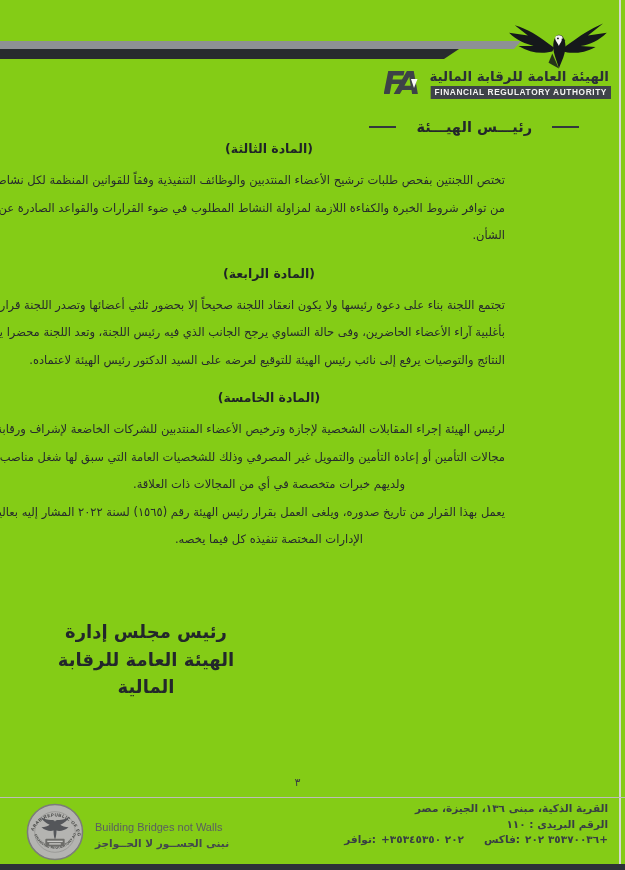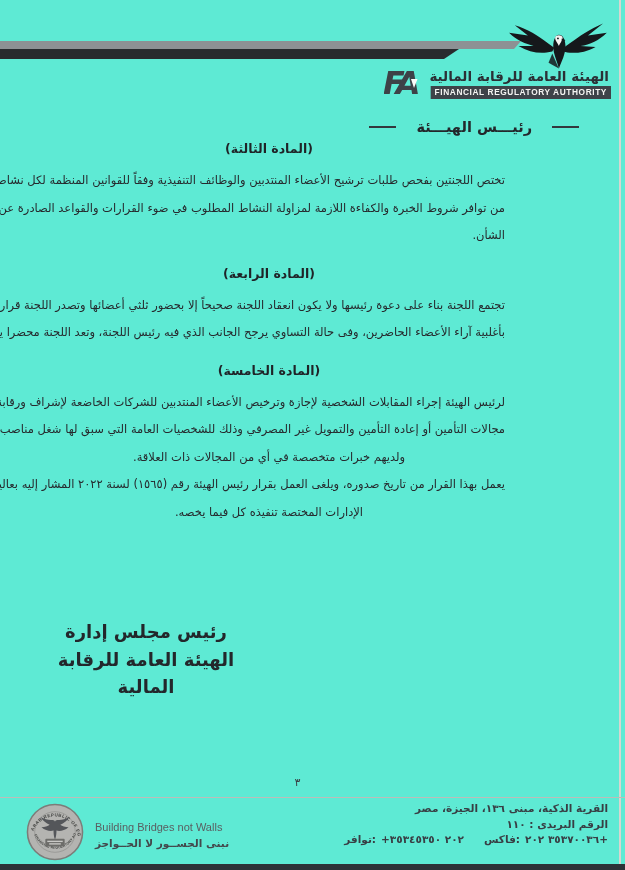--- a/index.html
+++ b/index.html
@@ -1,18 +1,18 @@
 <!DOCTYPE html>
 <html lang="ar"><head>
 <meta charset="utf-8">
 <style>
   html,body{margin:0;padding:0;background:#e8e8e6;}
   .page{
     position:relative;width:625px;height:870px;margin:0 auto;
-    background:#5eead4;overflow:hidden;
+    background:#84cc16;overflow:hidden;
     font-family:"DejaVu Sans",sans-serif;color:#24282c;
   }
   .edge-line{position:absolute;left:619px;top:0;width:2px;height:870px;background:#d6d6d0;}
   
   .bar-gray{position:absolute;left:0;top:41px;width:521px;height:8px;background:#8d9194;
     clip-path:polygon(0 0,100% 0,calc(100% - 7px) 100%,0 100%);}
   .bar-dark{position:absolute;left:0;top:49px;width:459px;height:10px;background:#282b2e;
     clip-path:polygon(0 0,100% 0,calc(100% - 15px) 100%,0 100%);}
   .eagle{position:absolute;left:505px;top:14px;}
   
@@ -99,20 +99,21 @@
           <div class="tline just">تختص اللجنتين بفحص طلبات ترشيح الأعضاء المنتدبين والوظائف التنفيذية وفقاً للقوانين المنظمة لكل نشاط للتحقق</div>
           <div class="tline just">من توافر شروط الخبرة والكفاءة اللازمة لمزاولة النشاط المطلوب في ضوء القرارات والقواعد الصادرة عن الهيئة في هذا</div>
           <div class="tline last-right">الشأن.</div>
         </div>
     </section>
     <section>
       <div class="art-h">(المادة الرابعة)</div>
       <div>
           <div class="tline just">تجتمع اللجنة بناء على دعوة رئيسها ولا يكون انعقاد اللجنة صحيحاً إلا بحضور ثلثي أعضائها وتصدر اللجنة قراراتها</div>
           <div class="tline just">بأغلبية آراء الأعضاء الحاضرين، وفى حالة التساوي يرجح الجانب الذي فيه رئيس اللجنة، وتعد اللجنة محضرا يتضمن</div>
+          <div class="tline last-center">النتائج والتوصيات يرفع إلى نائب رئيس الهيئة للتوقيع لعرضه على السيد الدكتور رئيس الهيئة لاعتماده.</div>
         </div>
     </section>
     <section>
       <div class="art-h">(المادة الخامسة)</div>
       <div>
           <div class="tline just">لرئيس الهيئة إجراء المقابلات الشخصية لإجازة وترخيص الأعضاء المنتدبين للشركات الخاضعة لإشراف ورقابة الهيئة في</div>
           <div class="tline just">مجالات التأمين أو إعادة التأمين والتمويل غير المصرفي وذلك للشخصيات العامة التي سبق لها شغل مناصب سياسية</div>
           <div class="tline last-center">ولديهم خبرات متخصصة في أي من المجالات ذات العلاقة.</div>
         </div>
     </section>

